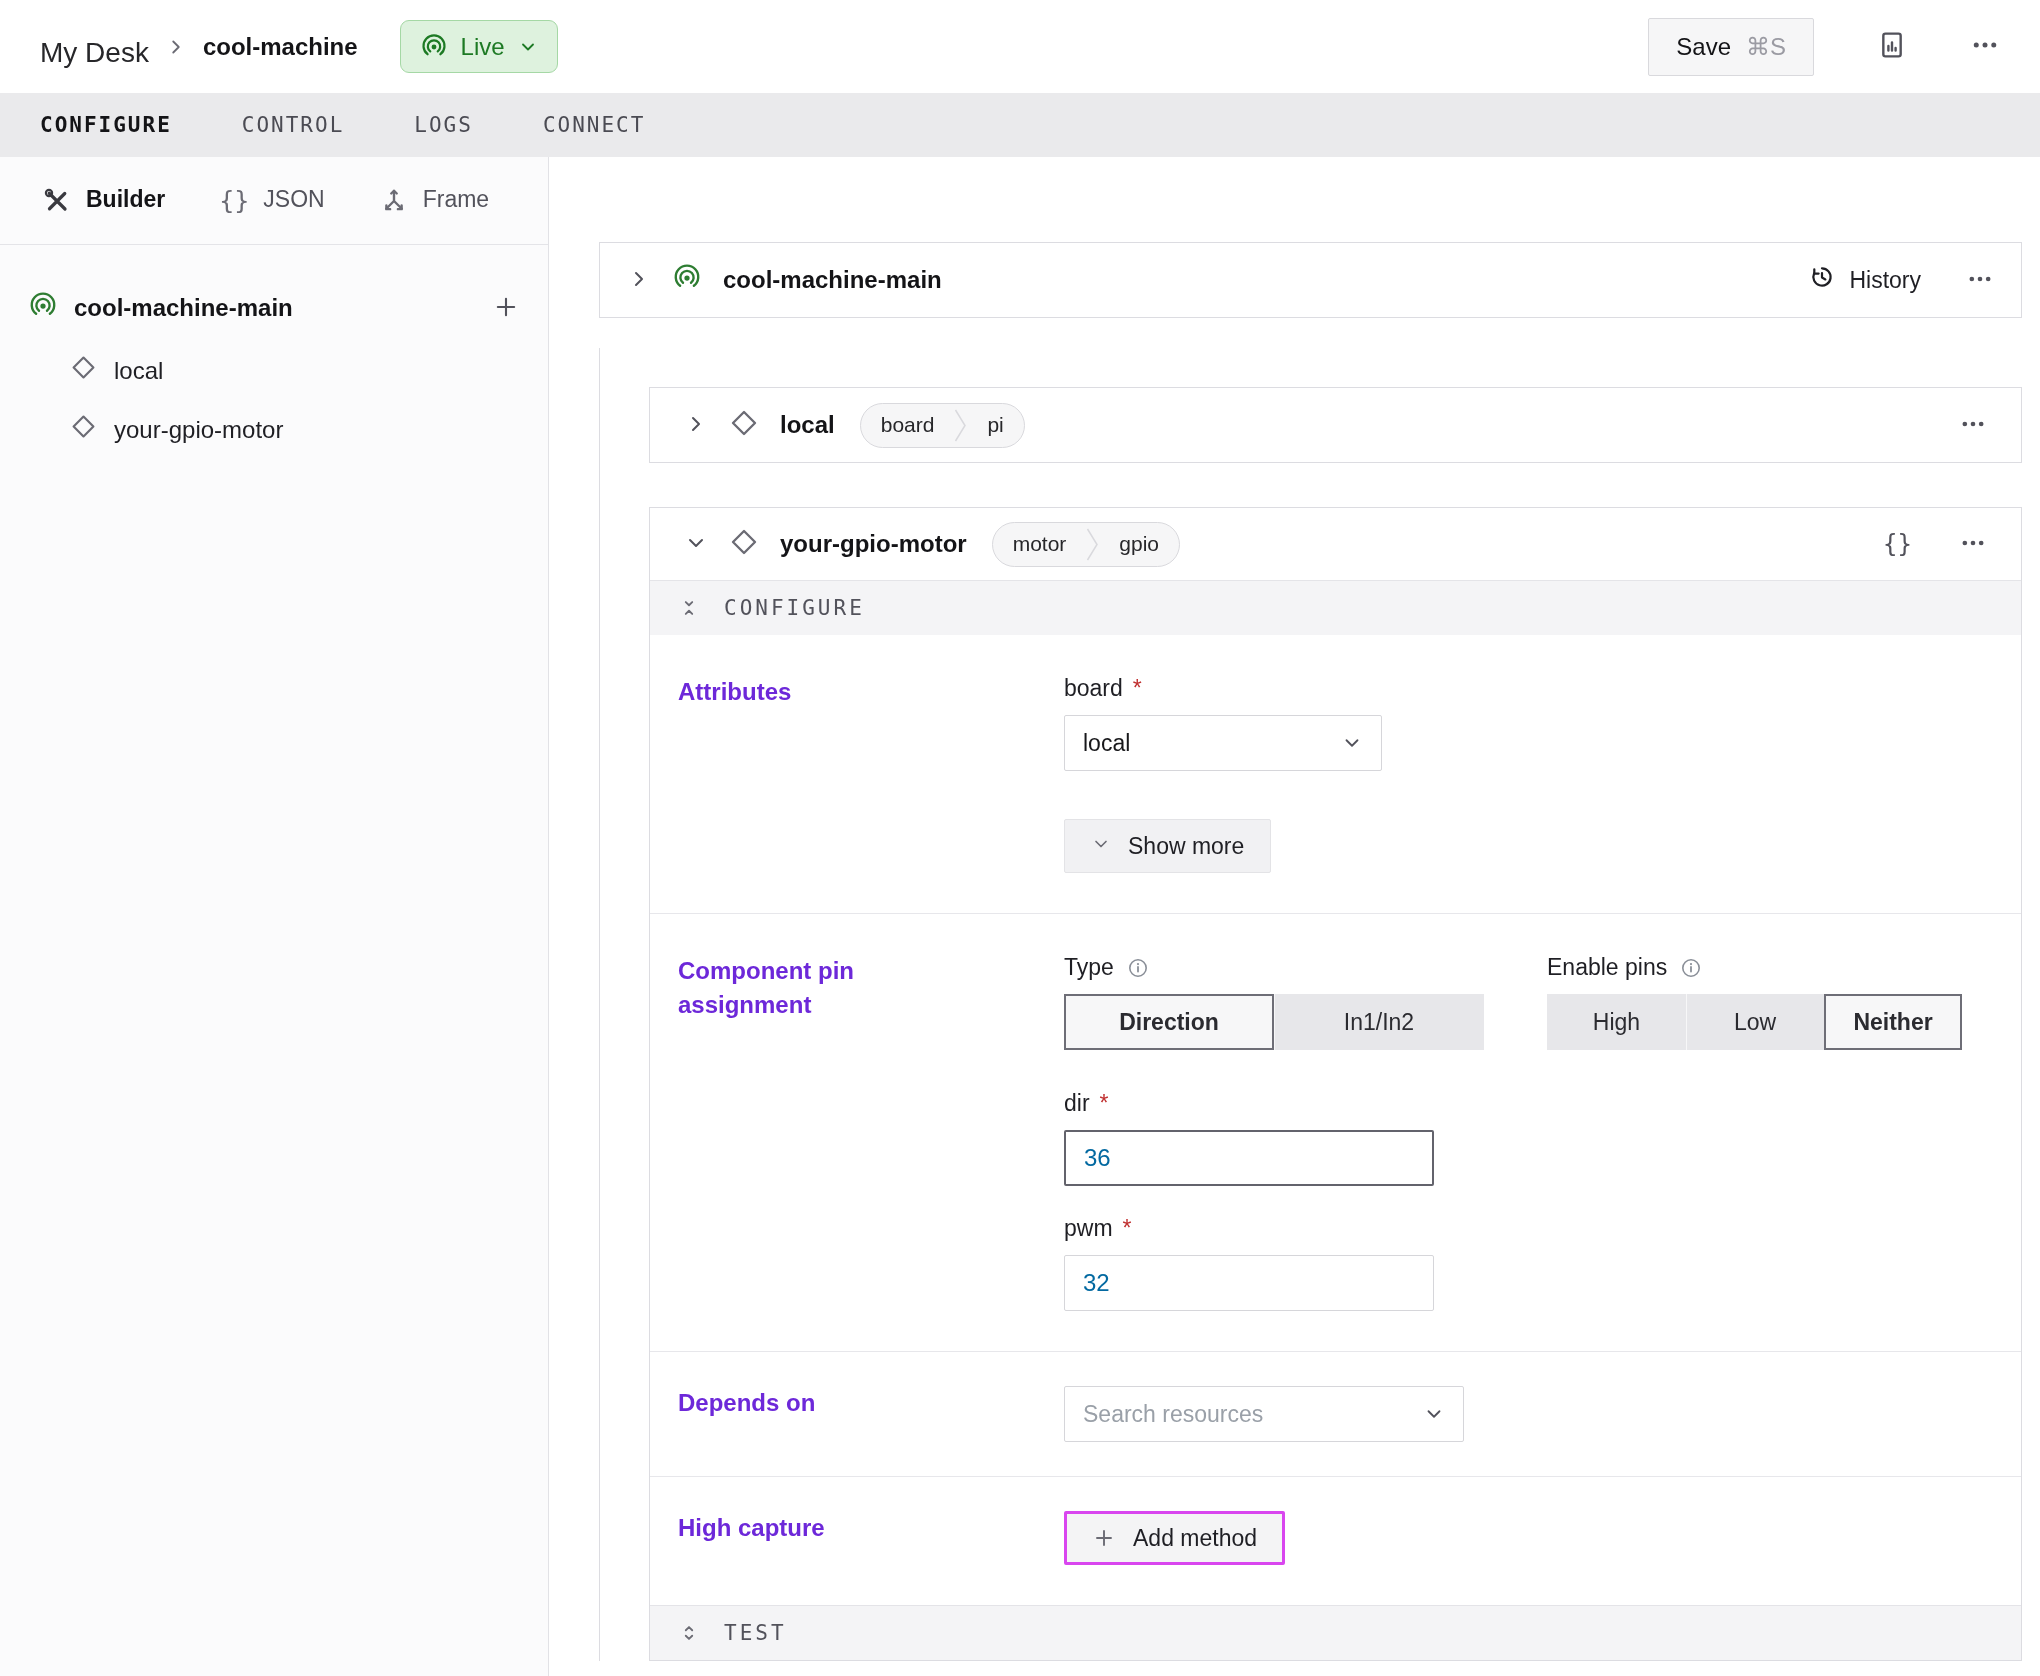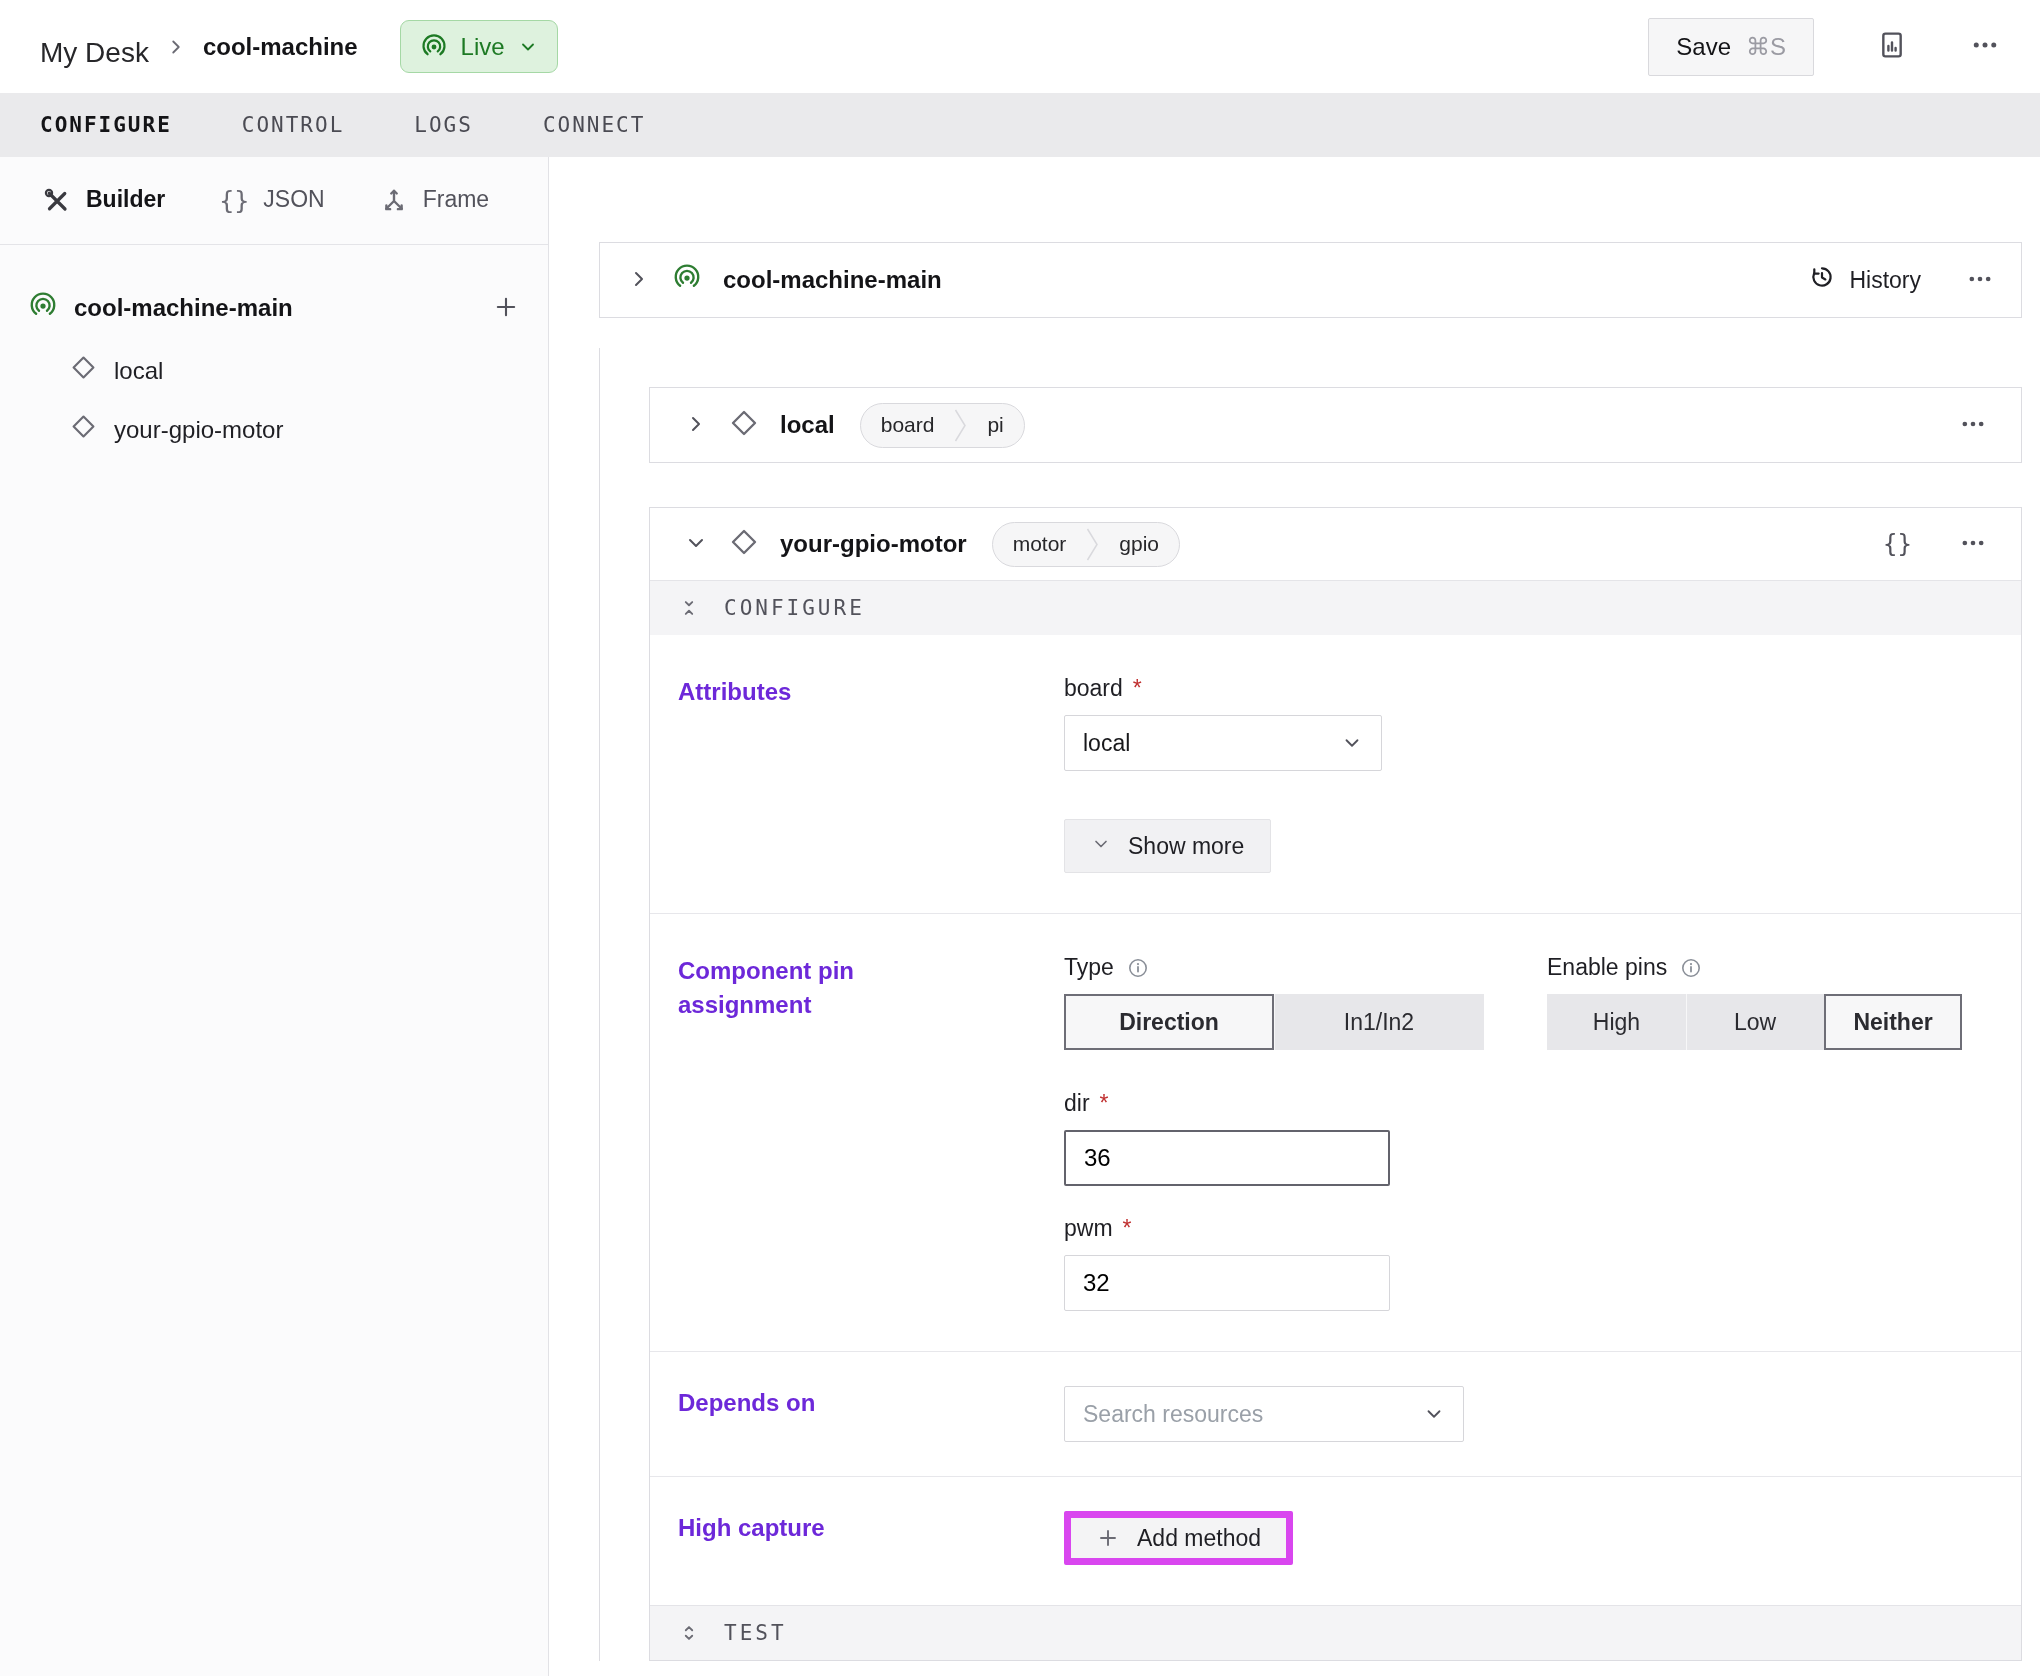--- a/index.html
+++ b/index.html
@@ -89,29 +89,29 @@
   .pin-groups { display:flex; gap:63px; align-items:flex-start; }
   .segmented { display:flex; margin-top:13px; }
   .seg { height:56px; display:flex; align-items:center; justify-content:center; background:#e7e7ea;
     font-size:23px; color:#2b2b30; cursor:pointer; border:none; }
   .seg + .seg { box-shadow:inset 1px 0 0 #f7f7f8; }
   .seg.selected { background:#f7f7f8; border:2px solid #6e6e77; font-weight:700; box-shadow:none; }
   .w210 { width:210px; } .w139 { width:139px; } .w138 { width:138px; }
 
   .input-group { margin-top:40px; }
   .input-group.tight { margin-top:29px; }
-  .text-input { display:block; width:326px; height:56px; border:1px solid #d6d6da; border-radius:2px; padding:18px 18px;
-    font-size:24px; color:#000000; font-family:"Liberation Sans",sans-serif; margin-top:13px; background:#fff; }
+  .text-input { display:block; width:370px; height:56px; border:1px solid #d6d6da; border-radius:2px; padding:18px 18px;
+    font-size:24px; color:#0369a1; font-family:"Liberation Sans",sans-serif; margin-top:13px; background:#fff; }
   .text-input.focused { border:2px solid #63636c; }
 
   .row-depends { padding:34px 28px; }
   .search-select { width:400px; margin-top:0; color:#9aa0a8; }
   .row-capture { padding:34px 28px 40px 28px; }
   .add-method-btn { height:54px; display:inline-flex; align-items:center; gap:17px; padding:0 25px;
-    background:#f4f4f5; border:7px solid #d946ef; border-radius:2px; font-size:23px; color:#1f1f24; cursor:pointer; }
+    background:#f4f4f5; border:3px solid #d946ef; border-radius:2px; font-size:23px; color:#1f1f24; cursor:pointer; }
   .plus-glyph { color:#6b6b74; display:flex; }
 </style>
 </head>
 <body>
 
 <div class="page">
 
   <div class="top-header">
     <div class="crumb">
       <span class="crumb-parent">My Desk</span>

